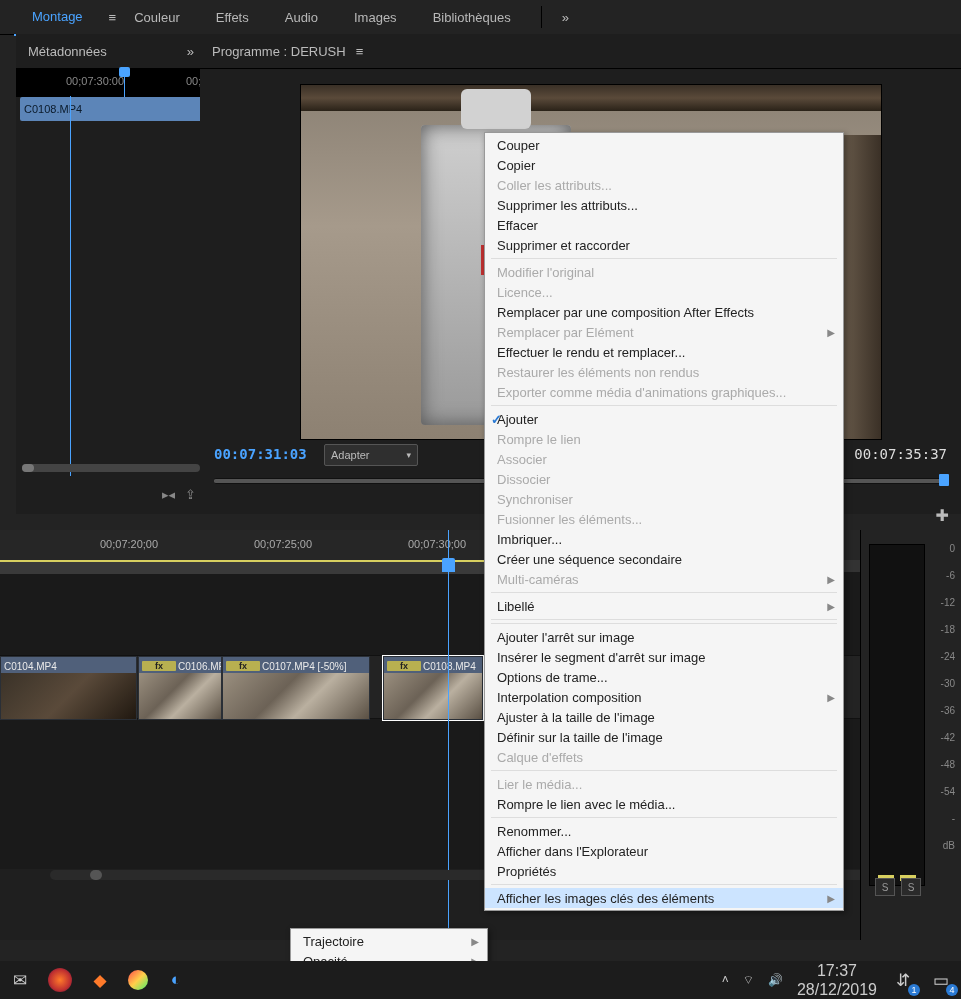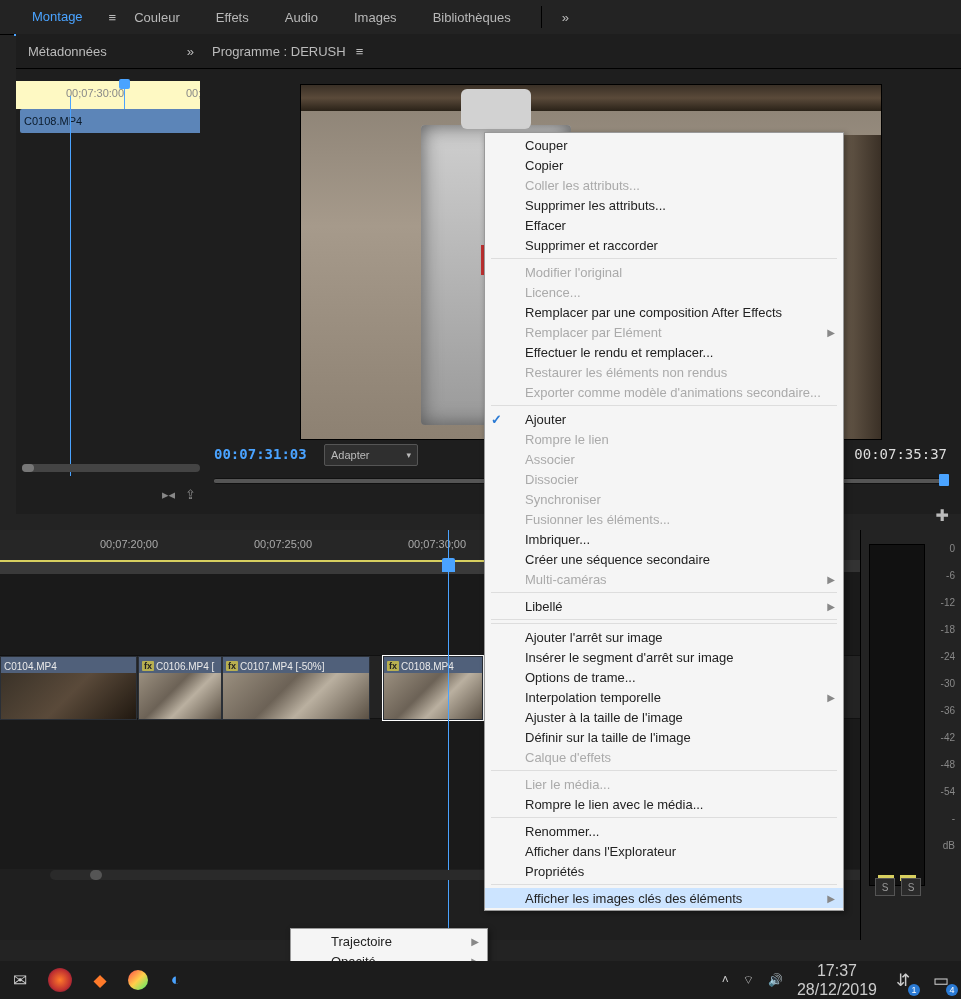--- a/index.html
+++ b/index.html
@@ -3,21 +3,21 @@
 <meta charset="utf-8">
 <style>
 html,body{margin:0;padding:0;background:#232323;color:#c8c8c8;font-family:"Segoe UI",Arial,sans-serif;font-size:13px;overflow:hidden;width:961px;height:999px}
 .topbar{height:34px;background:#232323;display:flex;align-items:center;border-bottom:1px solid #000;padding-left:14px}
 .topbar .tab{padding:0 18px;height:34px;display:flex;align-items:center;cursor:pointer;color:#b8b8b8}
 .topbar .tab.active{color:#4aa3ff;border-bottom:2px solid #4aa3ff;margin-bottom:-1px}
 .topbar .sep{width:1px;height:22px;background:#000;margin:0 12px}
 .topbar .chev{color:#bbb;margin-left:8px}
 .panel-header{height:34px;display:flex;align-items:center;padding:0 12px;color:#bbb;border-bottom:1px solid #000;font-size:13px}
 .left-col{position:absolute;left:16px;top:34px;width:190px;height:480px;background:#1e1e1e;}
-.ruler-small{height:28px;background:#fef9c3;position:relative;margin-top:12px}
+.ruler-small{height:28px;background:#000000;position:relative;margin-top:0}
 .ruler-small .tc{position:absolute;top:6px;font-size:11px;color:#888}
 .clipbar{height:20px;background:#5c85b8;color:#0a1a2a;font-size:11px;padding:2px 4px;margin:0 4px 0 4px;display:flex;align-items:center;border-radius:2px}
 .playhead{position:absolute;top:0;bottom:0;width:1px;background:#4aa3ff}
 .playhead .head{position:absolute;top:-2px;left:-5px;width:11px;height:10px;border-radius:2px;background:#4aa3ff}
 .prog-col{position:absolute;left:200px;top:34px;right:0;height:480px;background:#1e1e1e}
 .prog-view{position:absolute;left:100px;top:50px;width:580px;height:354px;background:linear-gradient(180deg,#8b8174 0,#a69a8b 40%,#8d8172 100%);overflow:hidden;border:1px solid #000}
 .mach{position:absolute;left:120px;top:40px;width:150px;height:300px;background:linear-gradient(180deg,#cfcfcf,#9a9a9a);border-radius:4px;box-shadow:inset 0 0 20px #555}
 .mach::before{content:"";position:absolute;left:40px;top:-36px;width:70px;height:40px;background:#d2d2d2;border-radius:6px}
 .mach .tag{position:absolute;left:60px;top:120px;width:22px;height:30px;background:#c03030}
 .pipe{position:absolute;left:0;top:0;right:0;height:26px;background:linear-gradient(180deg,#3a3026,#5a4a3a,#2a2218)}
@@ -34,39 +34,39 @@
 
 .timeline{position:absolute;left:0;top:530px;right:0;height:410px;background:#1f1f1f}
 .tl-ruler{height:30px;background:#262626;position:relative;border-bottom:1px solid #111;margin-left:0}
 .tl-ruler .tc{position:absolute;top:8px;font-size:11px;color:#aaa}
 .tl-bar{position:absolute;left:0;right:0;top:30px;height:12px;background:#333}
 .tl-bar .inout{position:absolute;top:0;height:12px;background:#3a3a3a;border-top:2px solid #d8d060}
 .tl-gap{height:94px;background:#1a1a1a}
 .track{height:62px;background:#232323;position:relative;border-top:1px solid #111;border-bottom:1px solid #111}
 .clip{position:absolute;top:0;height:62px;background:#6c7a8c;border:1px solid #2a2f36;overflow:hidden}
 .clip .hdr{height:16px;background:#50607a;color:#eaeaea;font-size:10px;padding:1px 3px;display:flex;align-items:center;gap:2px;white-space:nowrap}
-.clip .fx{background:#b8b050;color:#222;font-size:9px;padding:0 2px;border-radius:1px;font-weight:700}
+.clip .fx{background:#b8b050;color:#222;font-size:9px;padding:0 13px;border-radius:1px;font-weight:700}
 .clip .thumb{position:absolute;top:16px;left:0;right:0;bottom:0;background:linear-gradient(135deg,#9a8f7f 0,#6c6256 40%,#bab0a0 60%,#5a5044 100%)}
 .clip .thumb.dark{background:linear-gradient(135deg,#3a3228 0,#5a4a3a 50%,#201810 100%)}
 .clip.sel{outline:1px solid #fff}
 .tl-play{position:absolute;top:0;bottom:0;width:1px;background:#4aa3ff}
 .tl-play .hd{position:absolute;top:28px;left:-6px;width:13px;height:14px;background:#4aa3ff;border-radius:2px 2px 0 0}
 .tl-scroll{position:absolute;left:50px;right:10px;bottom:60px;height:10px;background:#2a2a2a;border-radius:5px}
 .tl-scroll .thumb{position:absolute;left:40px;width:12px;height:10px;background:#555;border-radius:5px}
 
 .audio-meter{position:absolute;right:0;top:530px;width:100px;height:410px;background:#232323;border-left:1px solid #000}
 .meter-box{position:absolute;left:8px;top:14px;width:54px;height:340px;border:1px solid #000;background:#111}
 .meter-box .bar{position:absolute;bottom:4px;width:16px;height:6px;background:#d8d060}
 .meter-scale{position:absolute;right:6px;top:14px;font-size:10px;color:#888;text-align:right;line-height:1}
 .meter-scale div{margin-bottom:17px}
 .solo{position:absolute;bottom:44px;width:18px;height:16px;border:1px solid #555;background:#2a2a2a;color:#999;font-size:10px;display:flex;align-items:center;justify-content:center}
 
 
 .ctx{position:absolute;background:#f5f5f5;color:#222;border:1px solid #999;box-shadow:2px 2px 6px rgba(0,0,0,.4);font-size:13px;padding:2px 0}
-.ctx .item{height:20px;padding:0 28px 0 40px;display:flex;align-items:center;position:relative;white-space:nowrap}
+.ctx .item{height:20px;padding:0 28px 0 12px;display:flex;align-items:center;position:relative;white-space:nowrap}
 .ctx .item.dis{color:#aaa}
 .ctx .item.hi{background:#cce4ff}
 .ctx .item .chk{position:absolute;left:6px;color:#2a7ad4;font-weight:700}
 .ctx .item .sub{position:absolute;right:8px;font-size:10px;color:#888}
 .ctx .sepline{height:1px;background:#ddd;margin:3px 6px}
 .ctx2{left:290px;width:196px}
 .ctx3{left:190px;width:101px}
 .ctx3 .item{padding:0 18px 0 10px}
 
 .taskbar{position:absolute;left:0;right:0;bottom:0;height:38px;background:#1c1c1c;display:flex;align-items:center;padding:0 8px;gap:16px;color:#ccc;font-size:12px}
@@ -249,21 +249,21 @@
       <span>Remplacer par Elément</span>
       <span class="sub">▶</span>
     </div>
     <div class="item">
       <span>Effectuer le rendu et remplacer...</span>
     </div>
     <div class="item dis">
       <span>Restaurer les éléments non rendus</span>
     </div>
     <div class="item dis">
-      <span>Exporter comme modèle d'animations secondaire...</span>
+      <span>Exporter comme média d'animations graphiques...</span>
     </div>
     <div class="sepline"></div>
     <div class="item">
       <span class="chk">✓</span>
       <span>Ajouter</span>
     </div>
     <div class="item dis">
       <span>Rompre le lien</span>
     </div>
     <div class="item dis">
@@ -298,21 +298,21 @@
     <div class="item">
       <span>Ajouter l'arrêt sur image</span>
     </div>
     <div class="item">
       <span>Insérer le segment d'arrêt sur image</span>
     </div>
     <div class="item">
       <span>Options de trame...</span>
     </div>
     <div class="item">
-      <span>Interpolation temporelle</span>
+      <span>Interpolation composition</span>
       <span class="sub">▶</span>
     </div>
     <div class="item">
       <span>Ajuster à la taille de l'image</span>
     </div>
     <div class="item">
       <span>Définir sur la taille de l'image</span>
     </div>
     <div class="item dis">
       <span>Calque d'effets</span>

